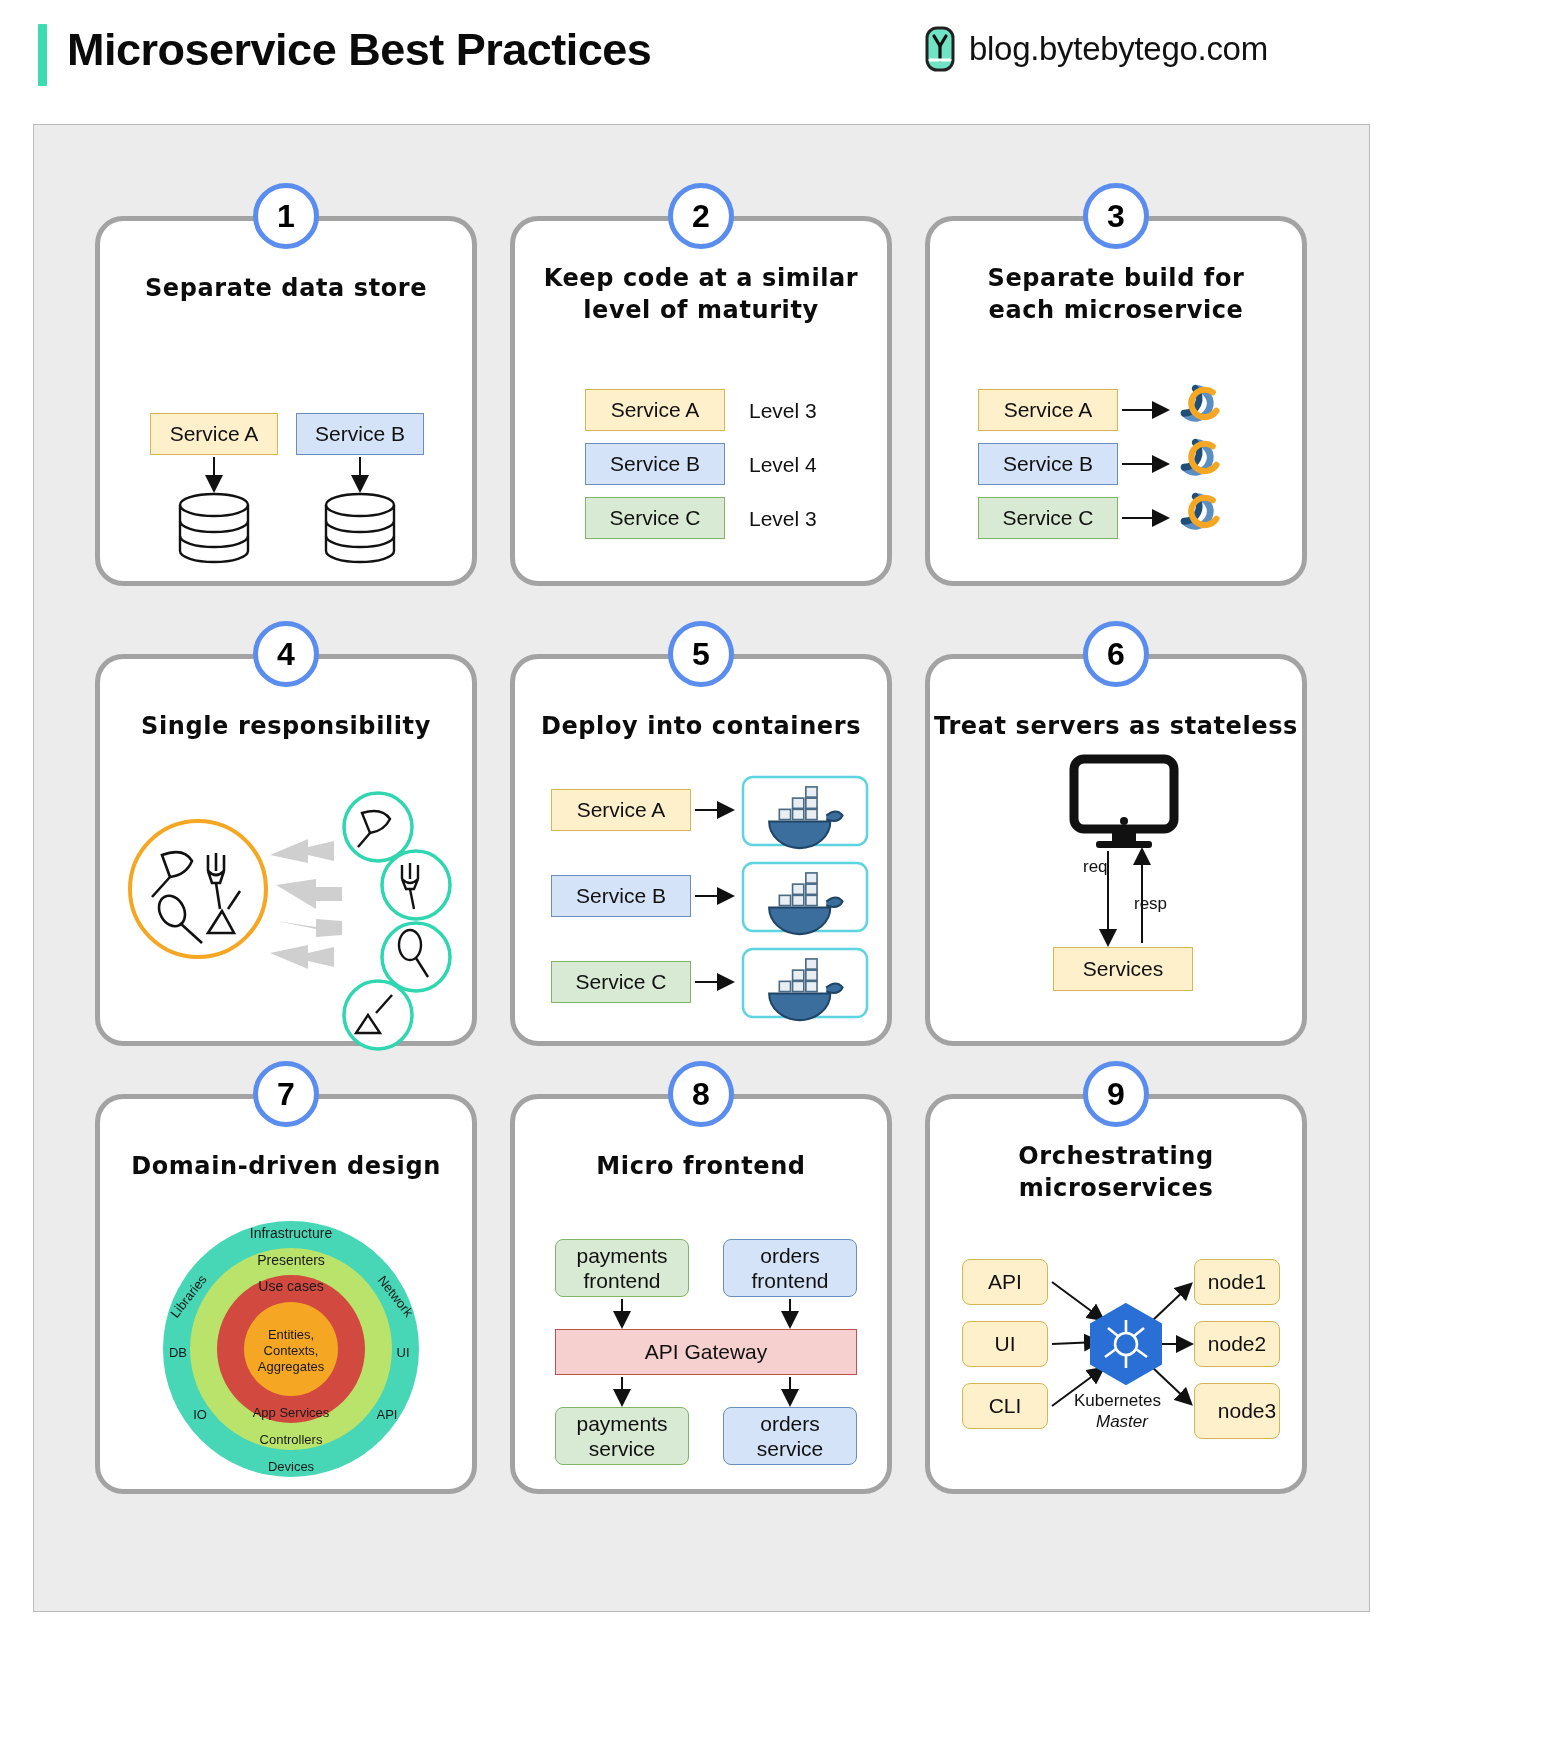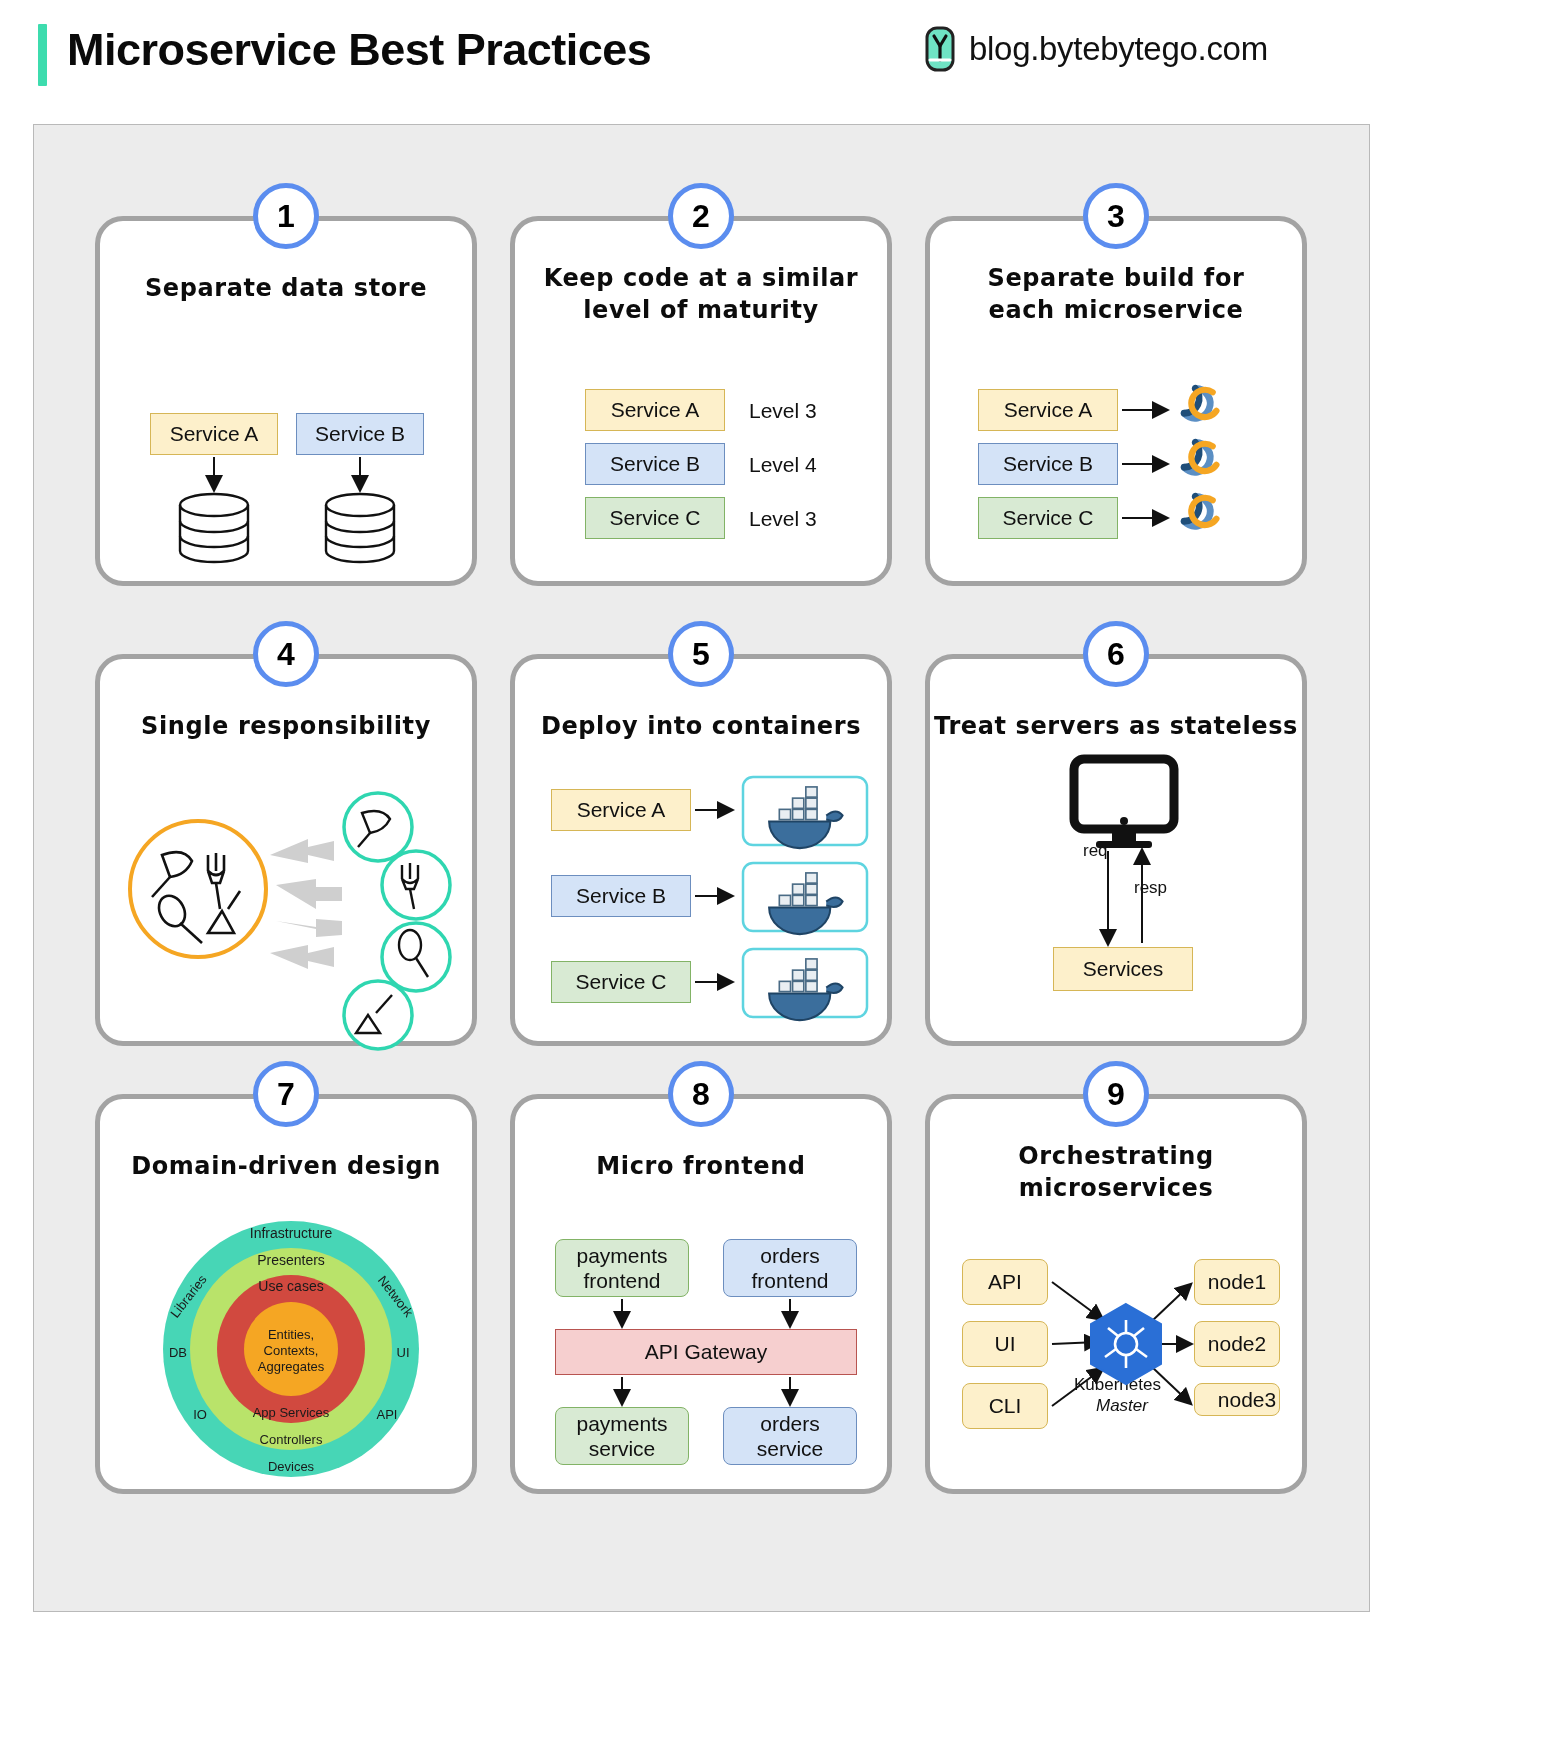--- a/index.html
+++ b/index.html
@@ -115,20 +115,21 @@
     font-size: 21px;
     color: #111;
     white-space: nowrap;
   }
   .small-label {
     position: absolute;
     font-family: "Liberation Sans", sans-serif;
     font-size: 17px;
     color: #111;
     white-space: nowrap;
+    margin-top: 16px;
   }
   .svg-layer { position: absolute; left:0; top:0; overflow: visible; }
 </style>
 </head>
 <body>
 
 <div id="page">
 
   <div class="header">
     <div class="title-bar"></div>
@@ -473,21 +474,21 @@
       <div class="svcbox box-yellow" style="left:32px; top:284px; width:86px; height:46px; border-radius:8px;">
         <span>CLI</span>
       </div>
 
       <div class="svcbox box-yellow" style="left:264px; top:160px; width:86px; height:46px; border-radius:8px;">
         <span>node1</span>
       </div>
       <div class="svcbox box-yellow" style="left:264px; top:222px; width:86px; height:46px; border-radius:8px;">
         <span>node2</span>
       </div>
-      <div class="svcbox box-yellow" style="left:264px; top:284px; width:86px; height:33px; border-radius:8px;padding-left:20px;">
+      <div class="svcbox box-yellow" style="left:264px; top:284px; width:86px; height:56px; border-radius:8px;padding-left:20px;">
         <span>node3</span>
       </div>
 
       <div class="small-label" style="left:144px; top:276px;">Kubernetes</div>
       <div class="small-label" style="left:166px; top:297px;font-style:italic;">Master</div>
 
       <svg class="svg-layer" width="382" height="400">
         <defs>
           <marker id="ar9" markerWidth="9" markerHeight="9" refX="7" refY="4.5" orient="auto">
             <path d="M0,0 L9,4.5 L0,9 z" fill="#111"></path>

